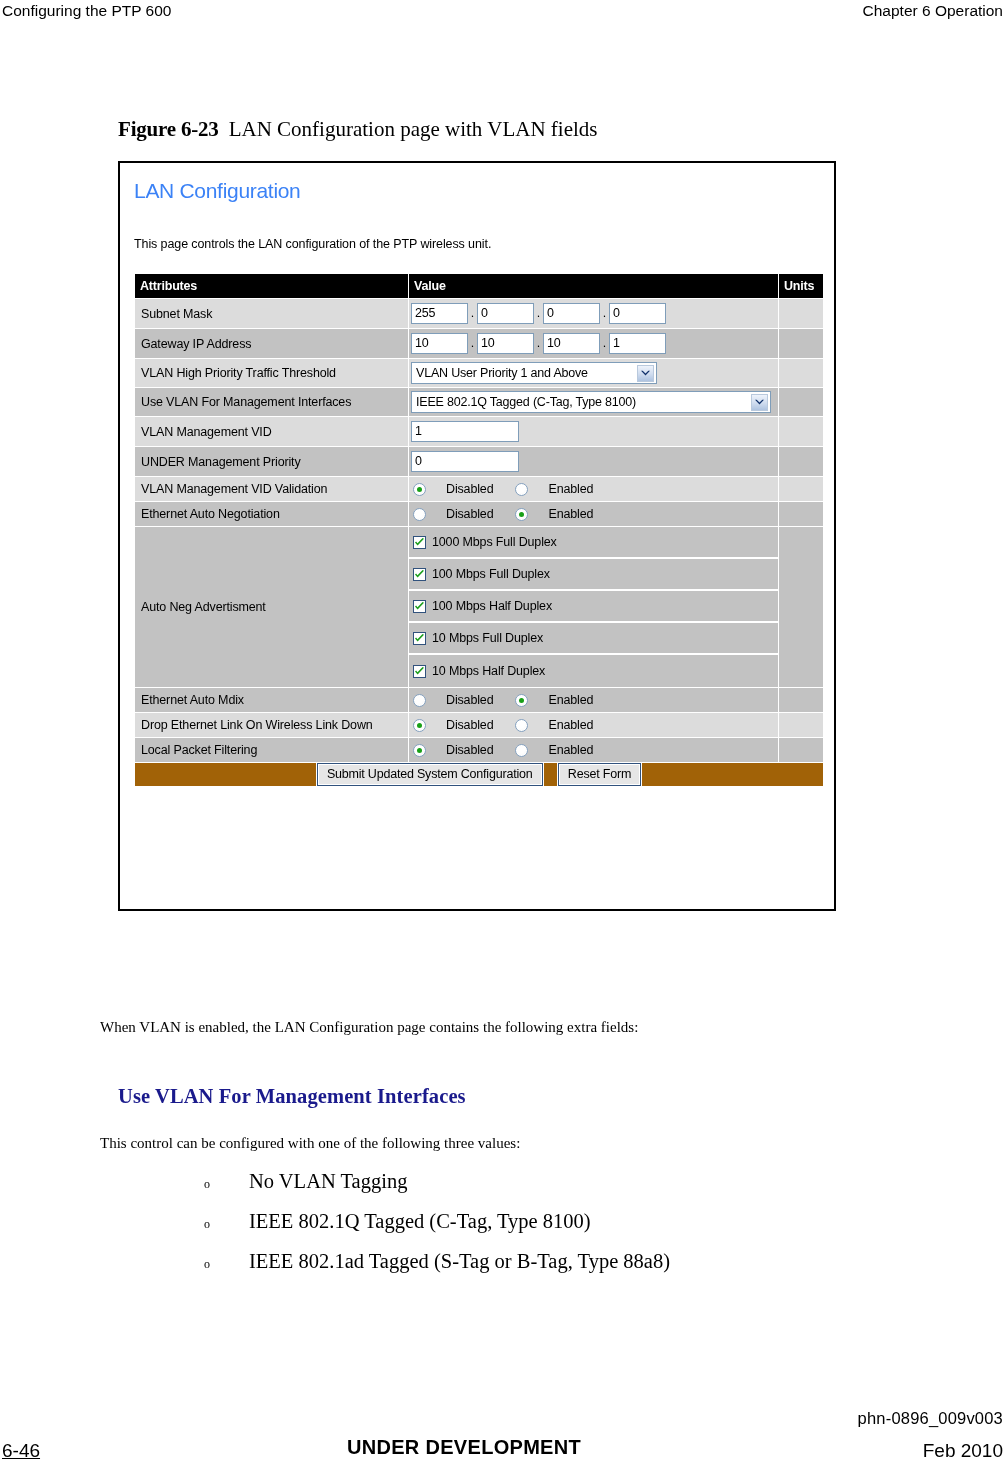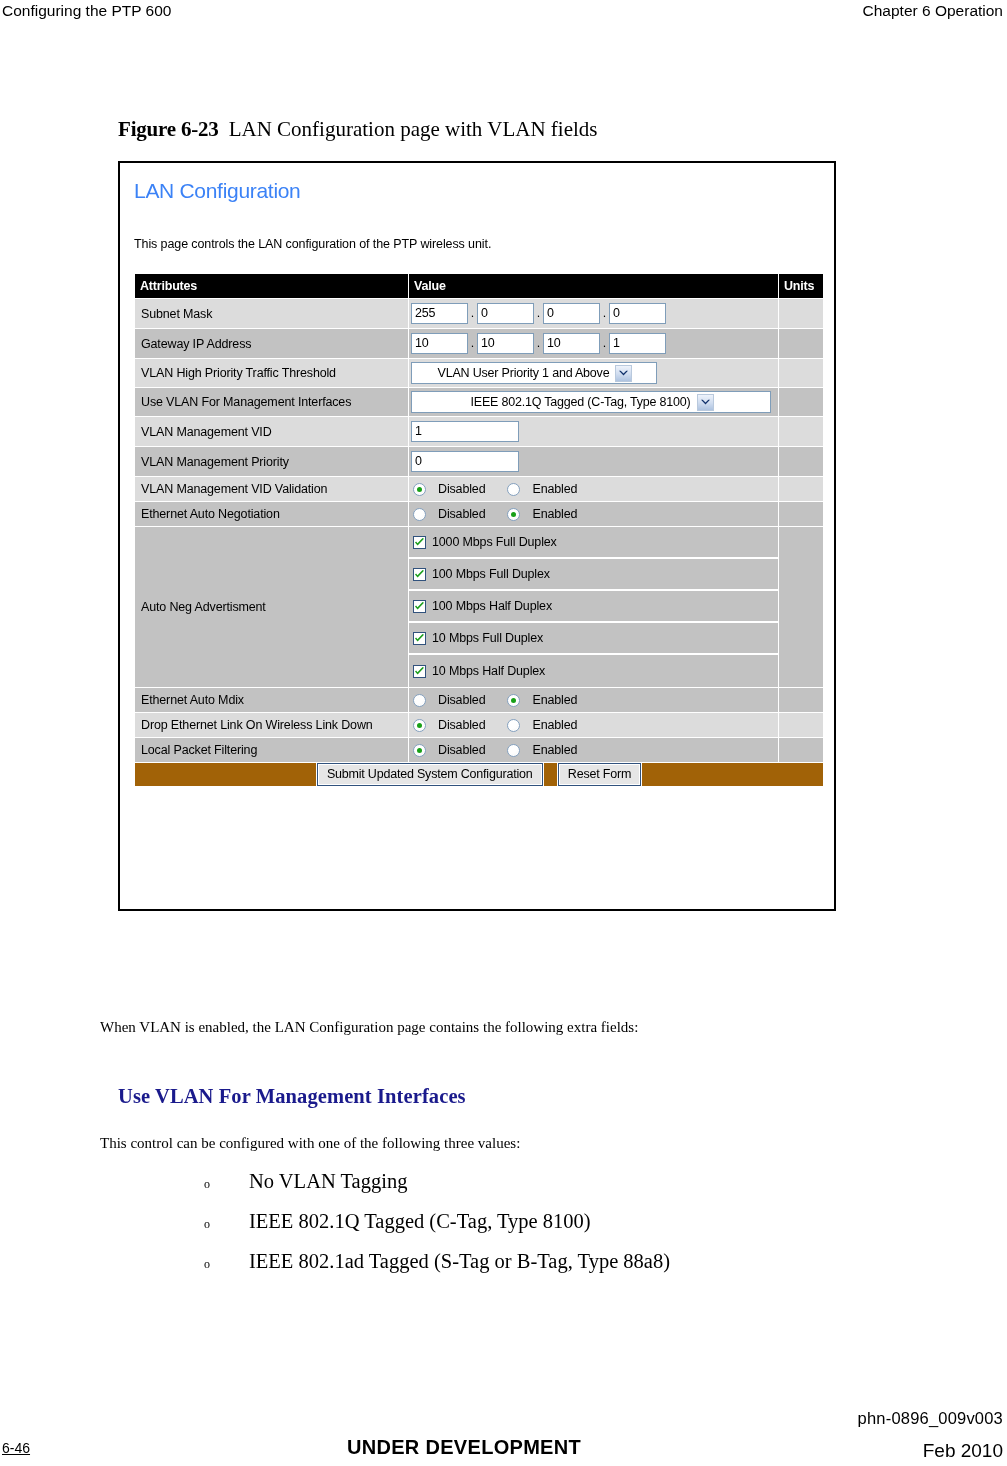--- a/index.html
+++ b/index.html
@@ -130,21 +130,21 @@
     white-space: nowrap;
   }
   .txt.octet { width: 57px; }
   .dot { display: inline-block; width: 9px; text-align: center; font-size: 12.5px; line-height: 21px; }
   .txt.vid { width: 108px; }
 
   
   .sel {
     display: inline-flex;
     align-items: center;
-    justify-content: center;
+    justify-content: space-between;
     background: #ffffff;
     border: 1px solid #7f9db9;
     height: 22px;
     box-sizing: border-box;
     padding: 0 2px 0 4px;
     font-size: 12.5px;
     color: #000;
     margin: 3px 0 3px 2px;
     white-space: nowrap;
     overflow: hidden;
@@ -179,21 +179,21 @@
     flex: 0 0 auto;
   }
   .radio.on::after {
     content: "";
     position: absolute;
     left: 3px; top: 3px;
     width: 5px; height: 5px;
     border-radius: 50%;
     background: #18a018;
   }
-  .radio-label { margin-left: 12px; font-size: 12.5px; letter-spacing: -0.15px; }
+  .radio-label { margin-left: 20px; font-size: 12.5px; letter-spacing: -0.15px; }
 
   
   .chk-cell { padding: 0; }
   .chk-line {
     display: flex;
     align-items: center;
     height: 32px;
     padding-left: 4px;
     border-bottom: 2px solid #ffffff;
     background: #c2c2c2;
@@ -283,21 +283,21 @@
     top: 1409px;
     font-family: "Liberation Sans", sans-serif;
     font-size: 16.5px;
     letter-spacing: 0.2px;
   }
   .page-no {
     position: absolute;
     left: 2px;
     top: 1440px;
     font-family: "Liberation Sans", sans-serif;
-    font-size: 14px;
+    font-size: 19px;
     text-decoration: underline;
   }
   .under-dev {
     position: absolute;
     left: 347px;
     top: 1436px;
     font-family: "Liberation Sans", sans-serif;
     font-size: 20px;
     font-weight: bold;
     letter-spacing: 0.3px;
@@ -430,21 +430,21 @@
               <span class="txt vid">1</span>
             </div>
           </td>
           <td>
               <div class="cell-pad"></div>
             </td>
         </tr>
 
         <tr class="sh-dark">
           <td>
-            <div class="cell-pad">VLAN Management Priority</div>
+            <div class="cell-pad">UNDER Management Priority</div>
           </td>
           <td>
             <div class="ip-group">
               <span class="txt vid">0</span>
             </div>
           </td>
           <td>
               <div class="cell-pad"></div>
             </td>
         </tr>

